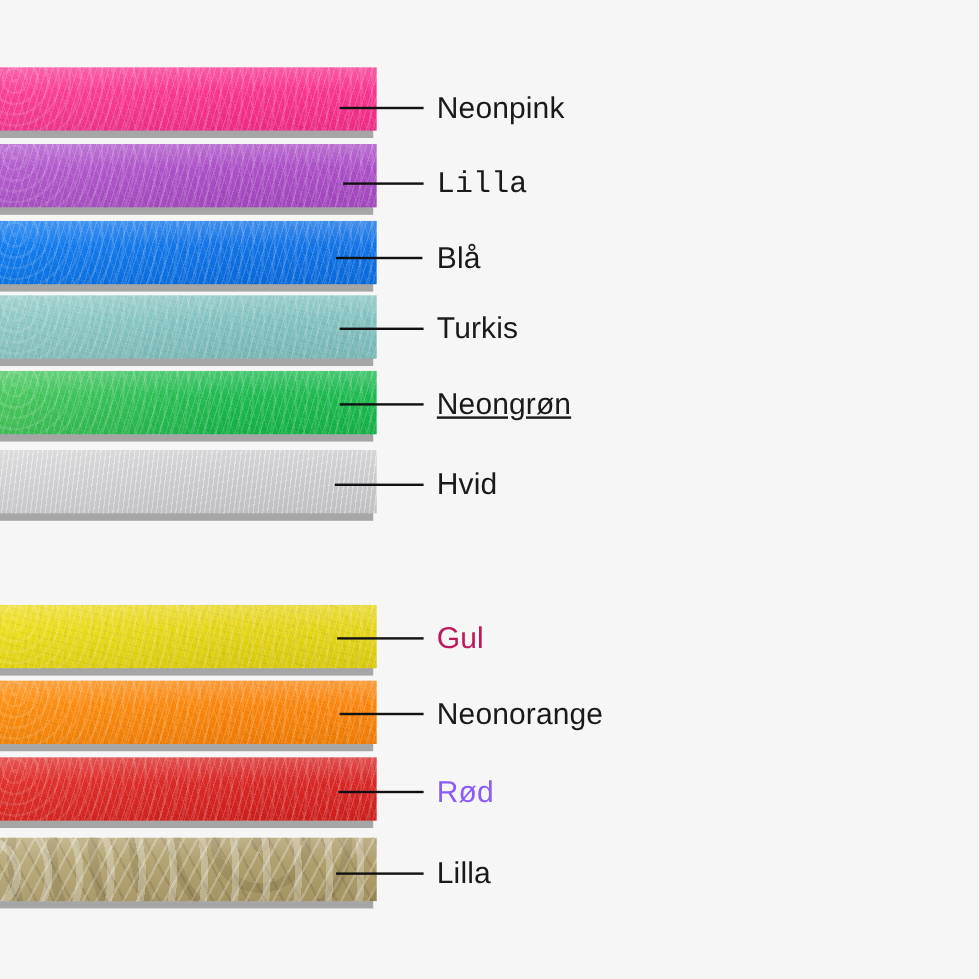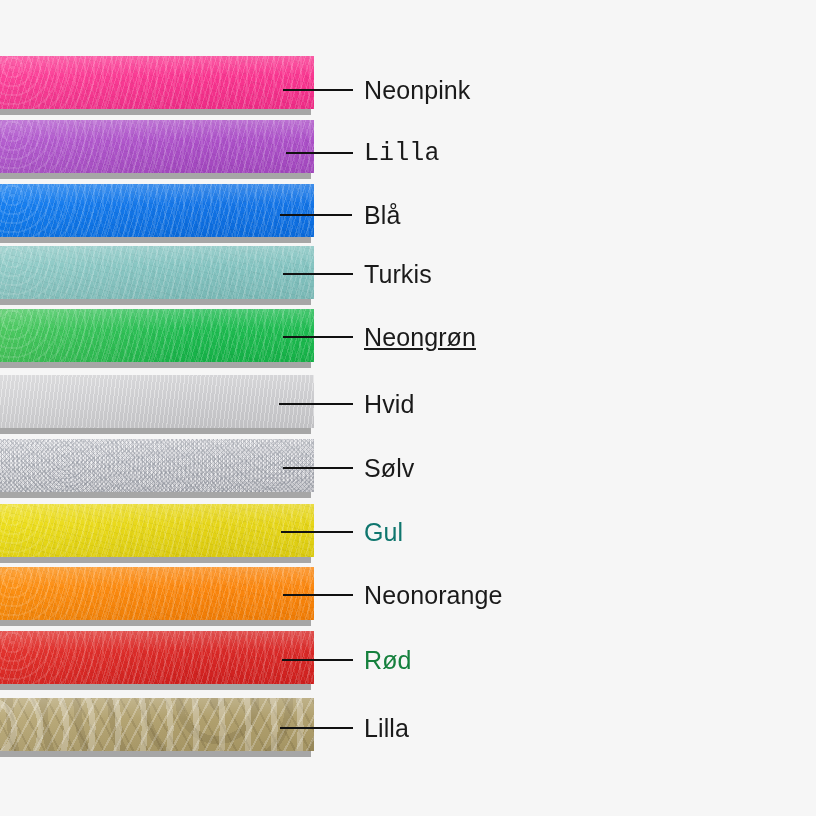--- a/index.html
+++ b/index.html
@@ -216,45 +216,32 @@
         <div class="strip">
           <div class="strip-base" style="background: linear-gradient(100deg, rgb(216, 216, 218) 0%, rgb(207, 207, 210) 62%, rgb(207, 207, 210) 100%);"></div>
           <div class="strip-tex"></div>
           <div class="strip-tex2"></div>
           <div class="strip-sheen"></div>
         </div>
       </div>
       <div class="leader" style="left: 279px; width: 74px; top: 28px; background: rgb(17, 17, 17);"></div>
       <div class="swatch-label" style="top: 17px; color: rgb(26, 26, 26);">Hvid</div>
     </div>
-    <div class="swatch-row" style="top: 439px;">
-      <div class="strip-wrap tex-speckle">
-        <div class="strip-shadow" style="background: rgb(166, 166, 166);"></div>
-        <div class="strip">
-          <div class="strip-base" style="background: linear-gradient(100deg, rgb(221, 221, 225) 0%, rgb(211, 211, 216) 62%, rgb(211, 211, 216) 100%);"></div>
-          <div class="strip-tex"></div>
-          <div class="strip-tex2"></div>
-          <div class="strip-sheen"></div>
-        </div>
-      </div>
-      <div class="leader" style="left: 283px; width: 70px; top: 28px; background: rgb(17, 17, 17);"></div>
-      <div class="swatch-label" style="top: 17px; color: rgb(26, 26, 26);">Sølv</div>
-    </div>
     <div class="swatch-row" style="top: 504px;">
       <div class="strip-wrap ">
         <div class="strip-shadow" style="background: rgb(166, 166, 166);"></div>
         <div class="strip">
           <div class="strip-base" style="background: linear-gradient(100deg, rgb(237, 222, 22) 0%, rgb(229, 212, 15) 62%, rgb(229, 212, 15) 100%);"></div>
           <div class="strip-tex"></div>
           <div class="strip-tex2"></div>
           <div class="strip-sheen"></div>
         </div>
       </div>
       <div class="leader" style="left: 281px; width: 72px; top: 27px; background: rgb(17, 17, 17);"></div>
-      <div class="swatch-label" style="top: 16px; color: #0f766e;">Gul</div>
+      <div class="swatch-label" style="top: 16px; color: #be185d;">Gul</div>
     </div>
     <div class="swatch-row" style="top: 567px;">
       <div class="strip-wrap ">
         <div class="strip-shadow" style="background: rgb(166, 166, 166);"></div>
         <div class="strip">
           <div class="strip-base" style="background: linear-gradient(100deg, rgb(253, 141, 11) 0%, rgb(251, 130, 5) 62%, rgb(251, 130, 5) 100%);"></div>
           <div class="strip-tex"></div>
           <div class="strip-tex2"></div>
           <div class="strip-sheen"></div>
         </div>
@@ -266,21 +253,21 @@
       <div class="strip-wrap ">
         <div class="strip-shadow" style="background: rgb(166, 166, 166);"></div>
         <div class="strip">
           <div class="strip-base" style="background: linear-gradient(100deg, rgb(226, 43, 38) 0%, rgb(216, 33, 31) 62%, rgb(216, 33, 31) 100%);"></div>
           <div class="strip-tex"></div>
           <div class="strip-tex2"></div>
           <div class="strip-sheen"></div>
         </div>
       </div>
       <div class="leader" style="left: 282px; width: 71px; top: 28px; background: rgb(17, 17, 17);"></div>
-      <div class="swatch-label" style="top: 17px; color: #15803d;">Rød</div>
+      <div class="swatch-label" style="top: 17px; color: #8b5cf6;">Rød</div>
     </div>
     <div class="swatch-row" style="top: 698px;">
       <div class="strip-wrap tex-mottled">
         <div class="strip-shadow" style="background: rgb(166, 166, 166);"></div>
         <div class="strip">
           <div class="strip-base" style="background: linear-gradient(100deg, rgb(185, 169, 120) 0%, rgb(173, 156, 104) 62%, rgb(173, 156, 104) 100%);"></div>
           <div class="strip-tex"></div>
           <div class="strip-tex2"></div>
           <div class="strip-sheen"></div>
         </div>

